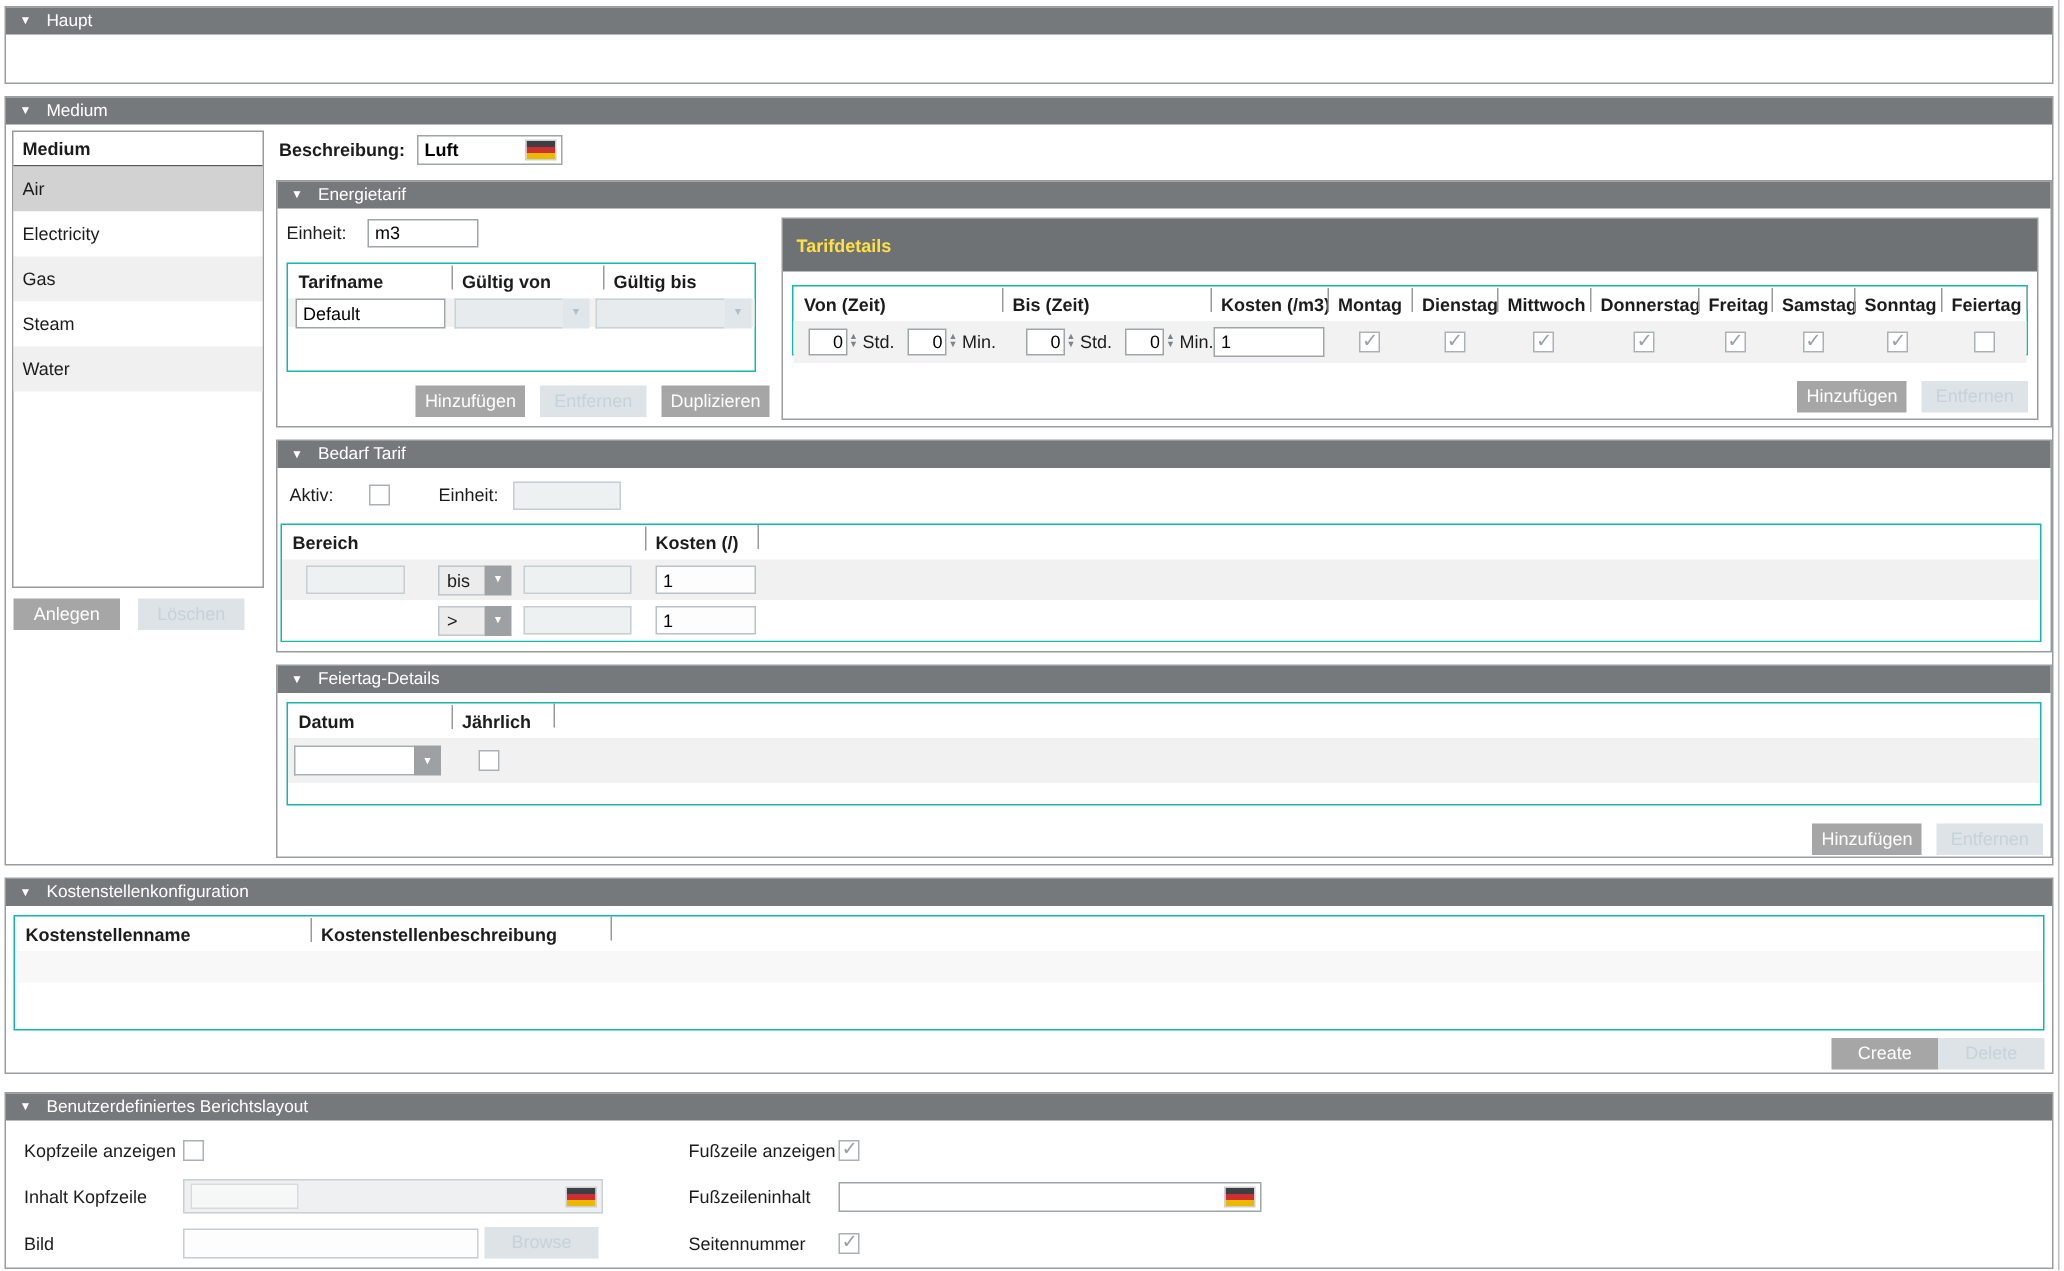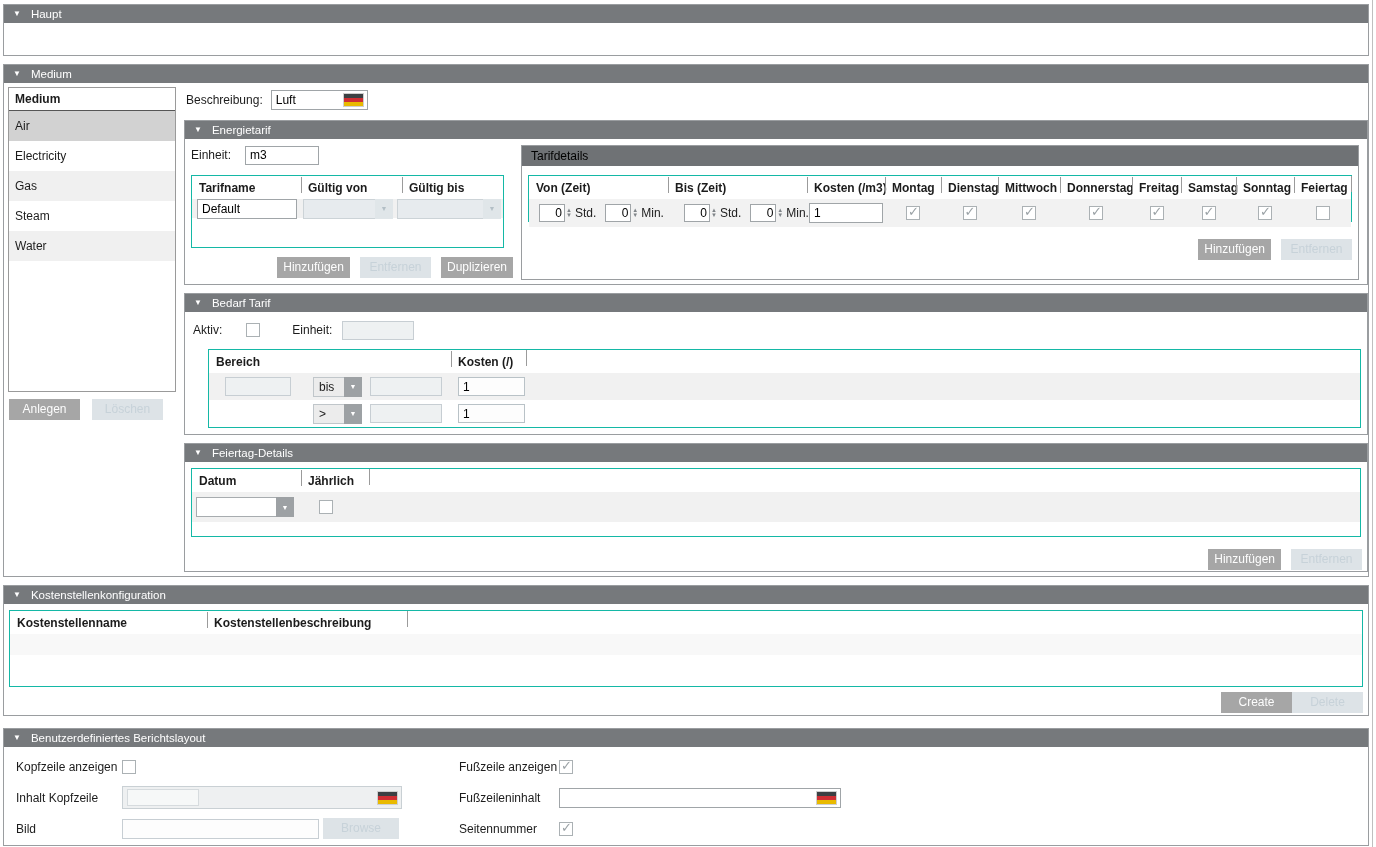--- a/index.html
+++ b/index.html
@@ -70,59 +70,59 @@
   #medium .mbody { display:flex; padding:4px 4px 0 4px; }
   .mleft { width:168px; flex:none; }
   .listbox { border:1px solid #9a9a9a; height:305px; background:#fff; }
   .listhead { height:23px; display:flex; align-items:center; padding-left:6px; font-weight:bold;
               border-bottom:1px solid #565656; }
   .litem { height:30px; display:flex; align-items:center; padding-left:6px; background:#fff; cursor:pointer;text-align:center; }
   .litem.alt { background:#f0f0f0; }
   .litem.selected { background:#d2d2d2; }
   .mleft .btnrow { display:flex; gap:12px; margin-top:7px; padding-left:1px; }
   .mright { flex:1; margin-left:8px; }
-  .beschrow { display:flex; align-items:center; gap:8px; margin:2px 0 9px 2px; height:22px; }
+  .beschrow { display:flex; align-items:center; gap:8px; margin:2px 0 9px 2px; height:22px;font-weight:bold; }
   .beschrow input { width:97px; padding-right:26px; }
 
   .subpanel { border:1px solid #9a9da0; margin-bottom:8px; background:#fff; }
 
   
   #energietarif { height:165px; }
   .ebody { display:flex; padding:0 6px; }
   .eleft { width:322px; flex:none; }
   .einrow { display:flex; align-items:center; gap:14px; margin-top:6px; height:20px; }
   .einrow input { width:74px; height:19px; }
   .etbl { margin-top:10px; width:313px; height:73px; }
   .etbl .c1 { width:109px; } .etbl .c2 { width:101px; } .etbl .c3 { width:103px; }
   .etbl .drow { height:19px; }
   .etbl input { width:100px; margin-left:5px; height:20px; }
   .etbl .dd1 { margin-left:6px; } .etbl .dd1 .ddfield { width:72px; }
   .etbl .dd2 { margin-left:4px; } .etbl .dd2 .ddfield { width:86px; }
   .eleft .btnrow { display:flex; justify-content:flex-end; gap:10px; margin-top:9px; }
 
   .tdetails { flex:1; margin:6px 2px 0 8px; border:1px solid #9a9da0; height:135px; }
-  .tdhead { height:20px; background:#6f7275; color:#000000; font-weight:normal; display:flex;
+  .tdhead { height:35px; background:#6f7275; color:#fde047; font-weight:bold; display:flex;
             align-items:center; padding-left:9px; }
   .dtbl { margin:9px 6px 0 6px; height:47px; }
   .c-von{width:139px}.c-bis{width:139px}.c-kst{width:78px}
   .c-d0{width:56px}.c-d1{width:57px}.c-d2{width:62px}.c-d3{width:72px}
   .c-d4{width:49px}.c-d5{width:55px}.c-d6{width:58px}.c-d7{width:57px}
   .dtbl .drow { height:28px; background:#f2f2f2; }
   .dtbl .dcell { display:flex; justify-content:center; flex:none; }
   .dtbl .tcell { display:flex; align-items:center; flex:none; padding-left:10px; }
   .dtbl .kostin { width:74px; height:20px; margin-left:2px; }
   .tdetails .btnrow { display:flex; justify-content:flex-end; gap:10px; margin:17px 6px 0 0; }
 
   
   #bedarf { height:142px; }
   .aktrow { display:flex; align-items:center; margin:8px 0 0 8px; height:20px; }
   .aktrow .chk { margin-left:24px; }
   .aktrow .einlbl { margin-left:32px; }
   .aktrow input { width:72px; margin-left:10px; height:19px; }
-  .btbl { margin:9px 6px 0 23px; height:79px; }
+  .btbl { margin:9px 6px 0 2px; height:79px; }
   .btbl .cb { width:242px; } .btbl .ck { width:75px; }
   .brow { display:flex; align-items:center; height:27px; background:#f1f1f1; }
   .brow.w { background:#fff; }
   .brow .in1 { width:66px; margin-left:16px; height:19px; }
   .brow .spacer { width:82px; flex:none; }
   .brow .dd { margin-left:22px; } .brow .dd .ddfield { width:31px; }
   .brow .in2 { width:72px; margin-left:8px; height:19px; }
   .brow .kin { width:67px; margin-left:16px; height:19px; background:#fdfdfd; border-color:#b9c2c7; }
 
   

